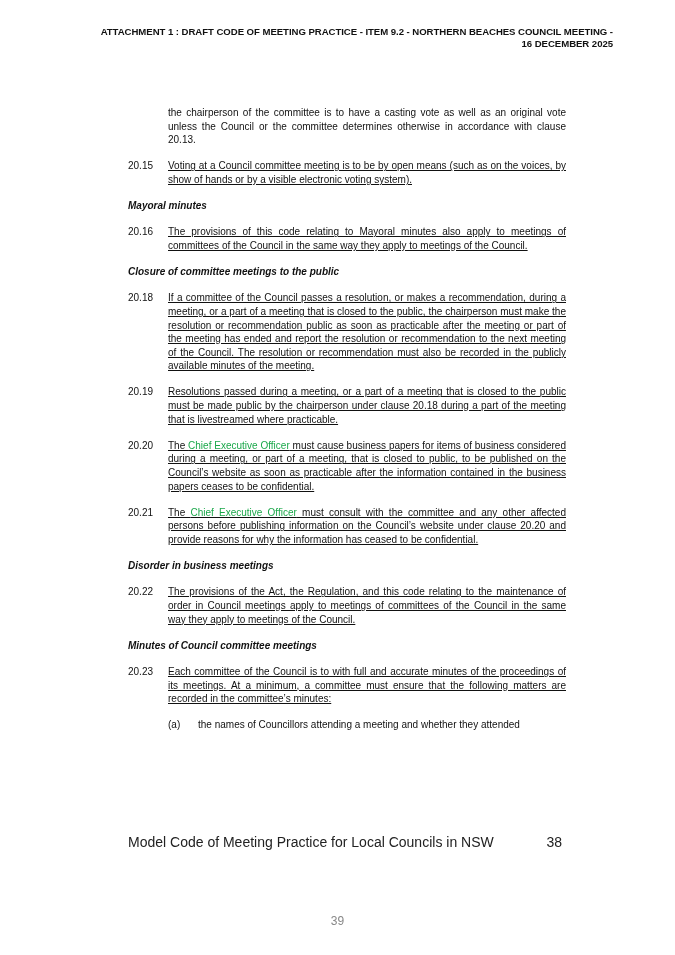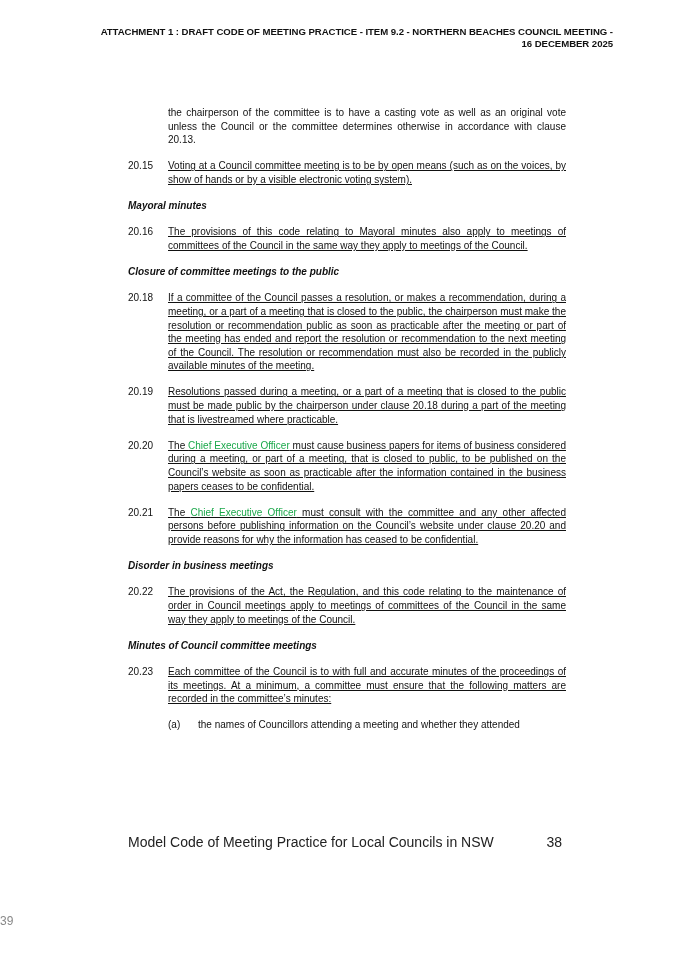--- a/index.html
+++ b/index.html
@@ -10,21 +10,21 @@
   .content { position: absolute; top: 106px; left: 128px; width: 438px; font-size: 10px; line-height: 13.6px; }
   .para { position: relative; padding-left: 40px; text-align: justify; margin: 0 0 12.6px 0; text-decoration: underline; }
   .para .num { position: absolute; left: 0; top: 0; }
   .cont { padding-left: 40px; text-align: justify; margin: 0 0 12.6px 0; }
   .heading { font-weight: bold; font-style: italic; margin: 0 0 12.6px 0; }
   .green { color: #1aa84a; }
   .sub { position: relative; padding-left: 70px; margin: 0; }
   .sub .lbl { position: absolute; left: 40px; top: 0; }
   .footer { position: absolute; top: 834px; left: 128px; width: 434px; font-size: 14px; color: #222; }
   .footer .pg { position: absolute; right: 0; top: 0; }
-  .pagenum { position: absolute; top: 914px; left: 0; right: 0; text-align: left; font-size: 12px; color: #888; }
+  .pagenum { position: absolute; top: 914px; left: 0; right: 0; text-align: center; font-size: 12px; color: #888; }
 </style>
 </head>
 <body>
 
 <div class="header">
   <div>ATTACHMENT 1 : DRAFT CODE OF MEETING PRACTICE - ITEM 9.2 - NORTHERN BEACHES COUNCIL MEETING -</div>
   <div>16 DECEMBER 2025</div>
 </div>
 
 <div class="content">

